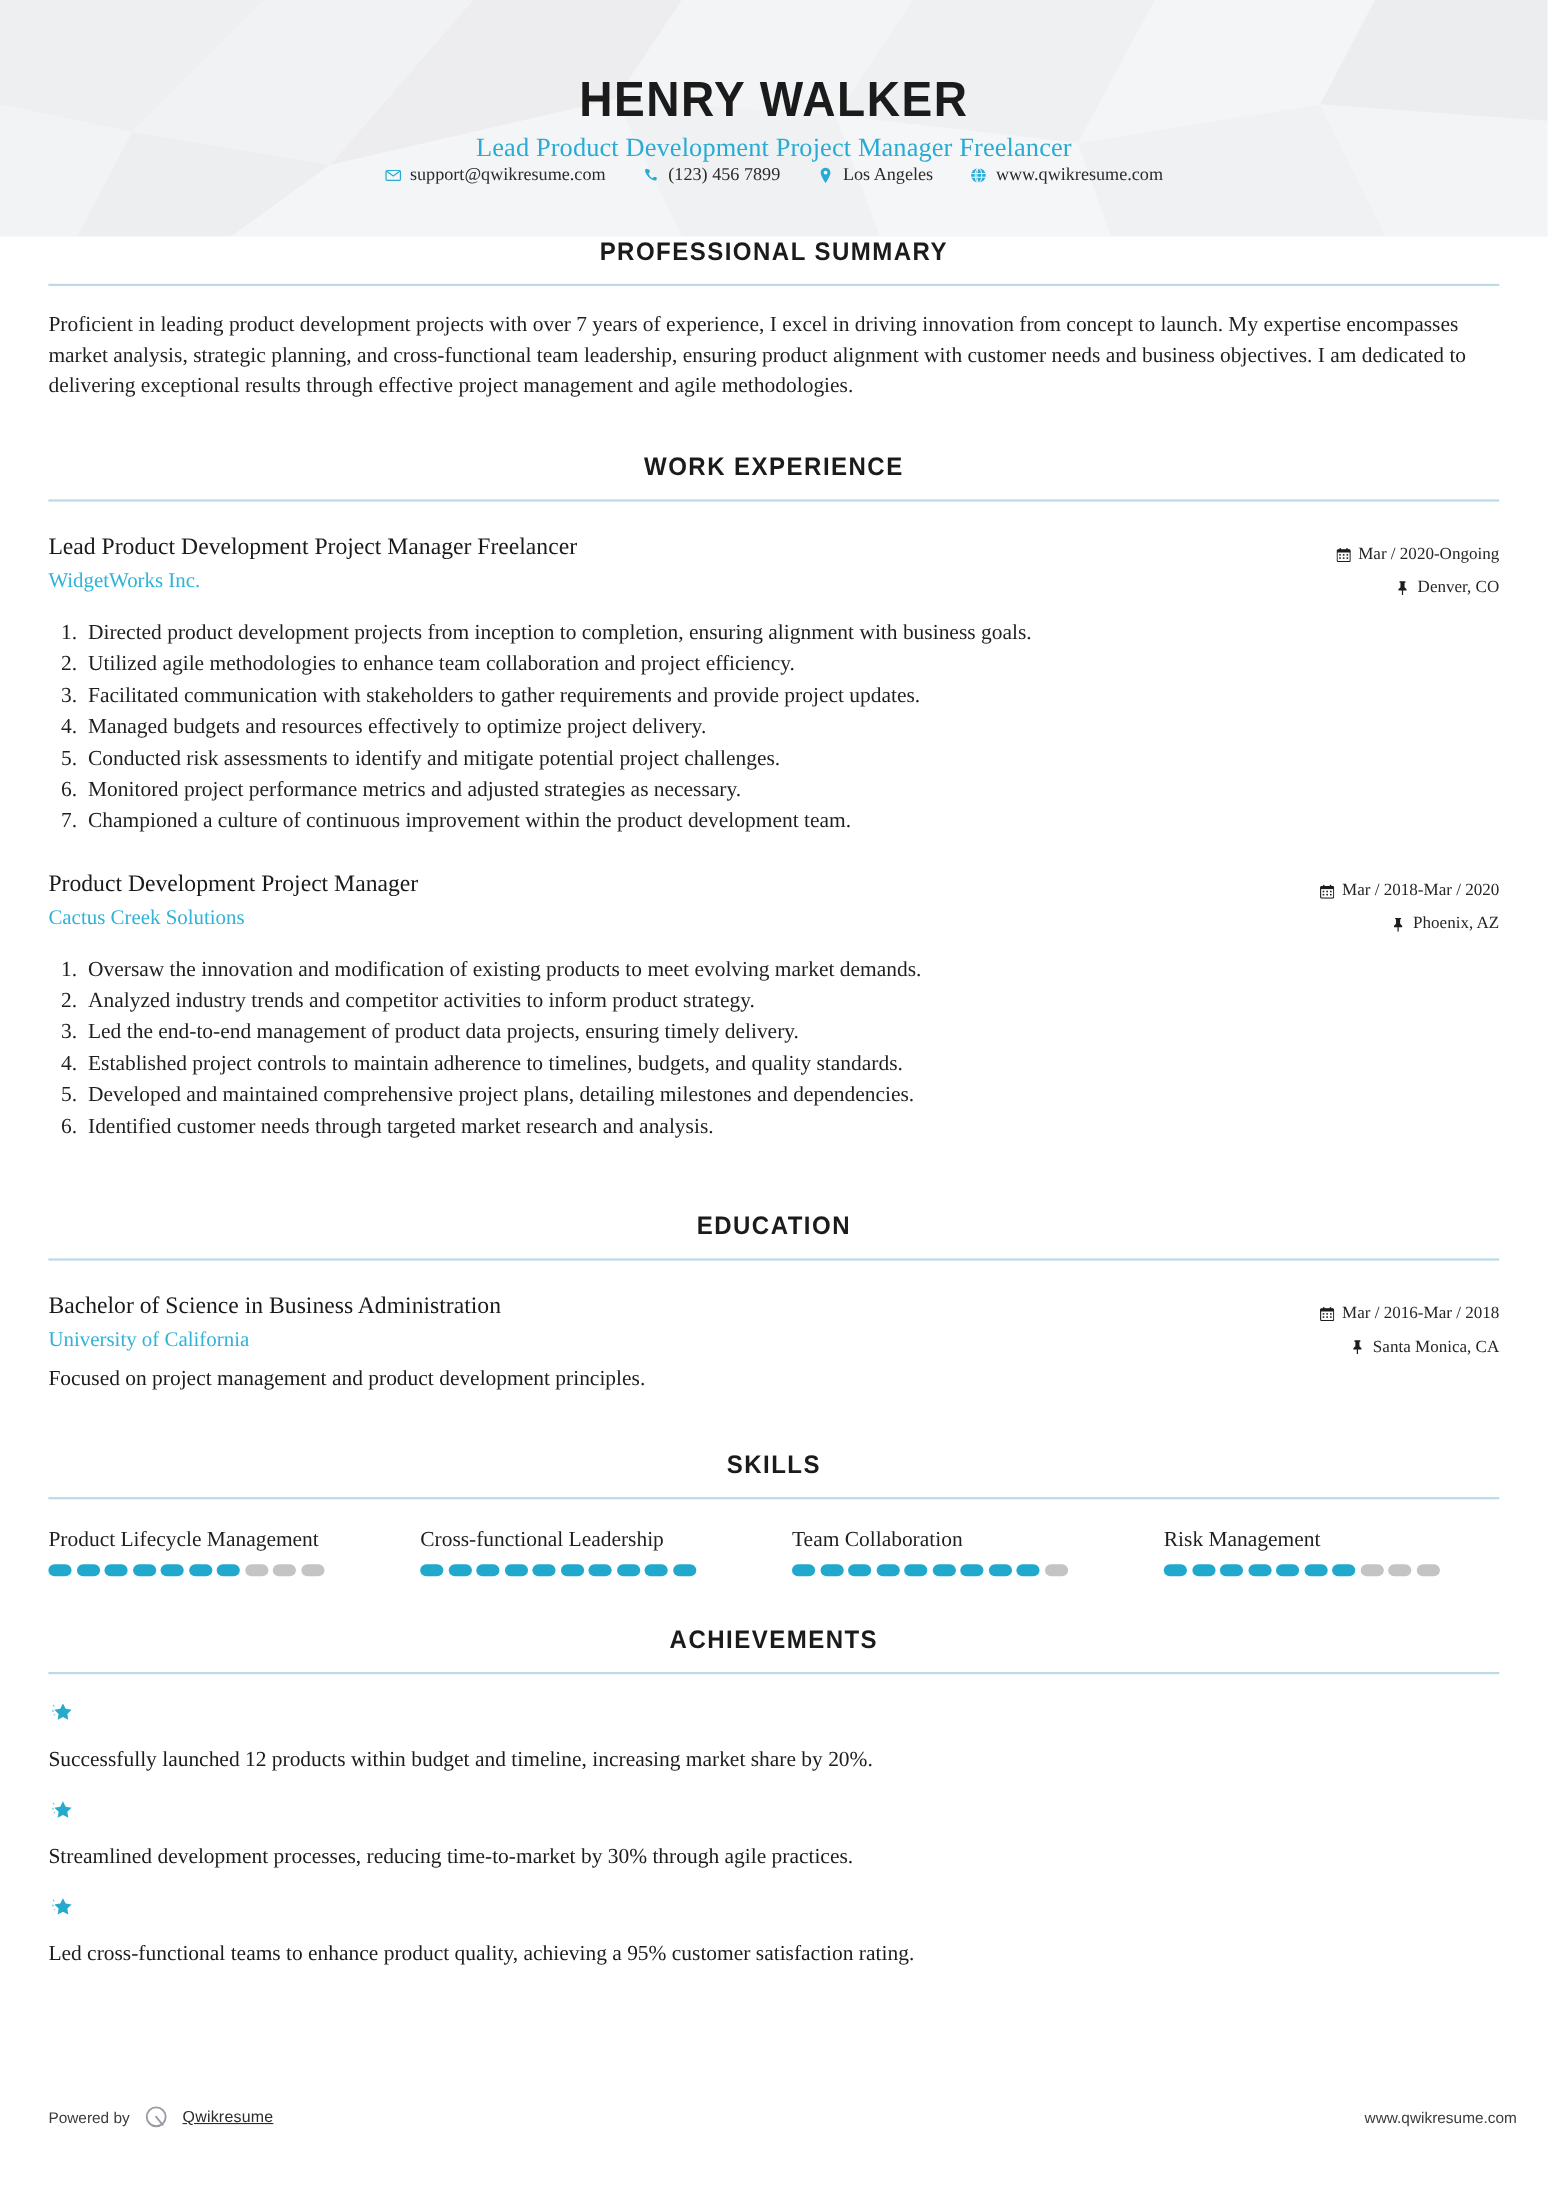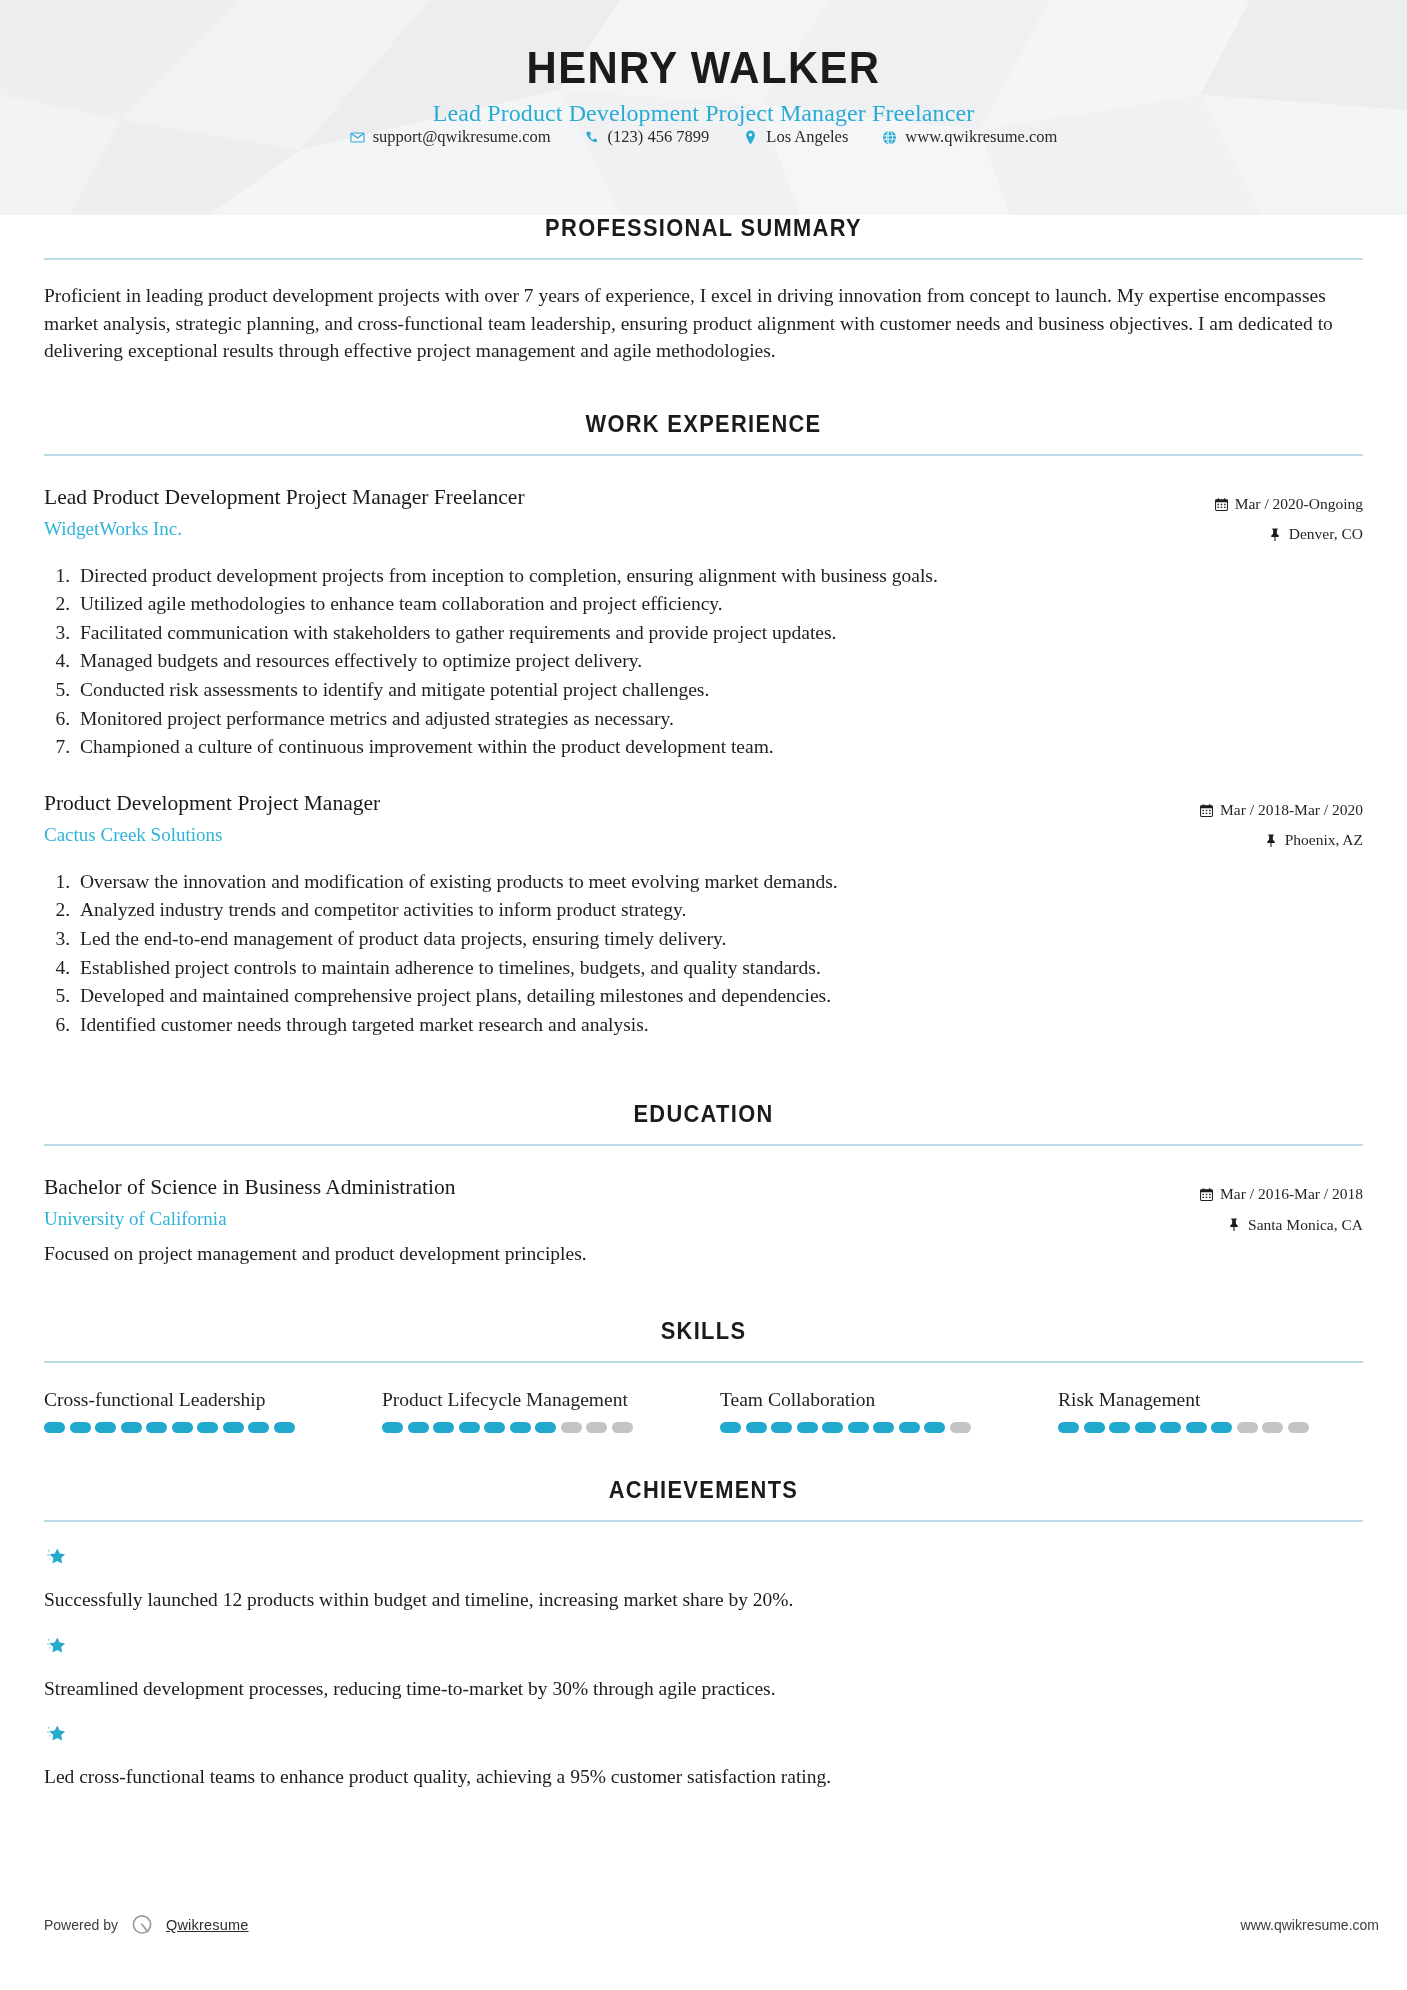--- a/index.html
+++ b/index.html
@@ -24,21 +24,21 @@
     height: 215px;
     background: #f7f8f9;
     overflow: hidden;
   }
   .header-poly { position: absolute; inset: 0; width: 100%; height: 100%; }
 
   .header-inner {
     position: relative;
     z-index: 2;
     text-align: center;
-    padding-top: 44px;
+    padding-top: 66px;
   }
 
   .name {
     font-family: "Liberation Sans", sans-serif;
     font-weight: bold;
     font-size: 45px;
     letter-spacing: 1.5px;
     color: #1b1b1b;
     line-height: 1.05;
     transform: scaleX(0.93);
@@ -428,47 +428,47 @@
       <div class="entry-desc">Focused on project management and product development principles.</div>
     </div>
   </div>
 
   <div class="section gap-skill">
     <div class="section-title">SKILLS</div>
     <div class="section-rule"></div>
 
     <div class="skills-grid">
       <div>
+        <div class="skill-name">Product Lifecycle Management</div>
+        <div class="skill-bar">
+            <span class="seg on"></span>
+            <span class="seg on"></span>
+            <span class="seg on"></span>
+            <span class="seg on"></span>
+            <span class="seg on"></span>
+            <span class="seg on"></span>
+            <span class="seg on"></span>
+            <span class="seg"></span>
+            <span class="seg"></span>
+            <span class="seg"></span>
+          </div>
+      </div>
+      <div>
         <div class="skill-name">Cross-functional Leadership</div>
         <div class="skill-bar">
             <span class="seg on"></span>
             <span class="seg on"></span>
             <span class="seg on"></span>
             <span class="seg on"></span>
             <span class="seg on"></span>
             <span class="seg on"></span>
             <span class="seg on"></span>
             <span class="seg on"></span>
             <span class="seg on"></span>
             <span class="seg on"></span>
-          </div>
-      </div>
-      <div>
-        <div class="skill-name">Product Lifecycle Management</div>
-        <div class="skill-bar">
-            <span class="seg on"></span>
-            <span class="seg on"></span>
-            <span class="seg on"></span>
-            <span class="seg on"></span>
-            <span class="seg on"></span>
-            <span class="seg on"></span>
-            <span class="seg on"></span>
-            <span class="seg"></span>
-            <span class="seg"></span>
-            <span class="seg"></span>
           </div>
       </div>
       <div>
         <div class="skill-name">Team Collaboration</div>
         <div class="skill-bar">
             <span class="seg on"></span>
             <span class="seg on"></span>
             <span class="seg on"></span>
             <span class="seg on"></span>
             <span class="seg on"></span>

